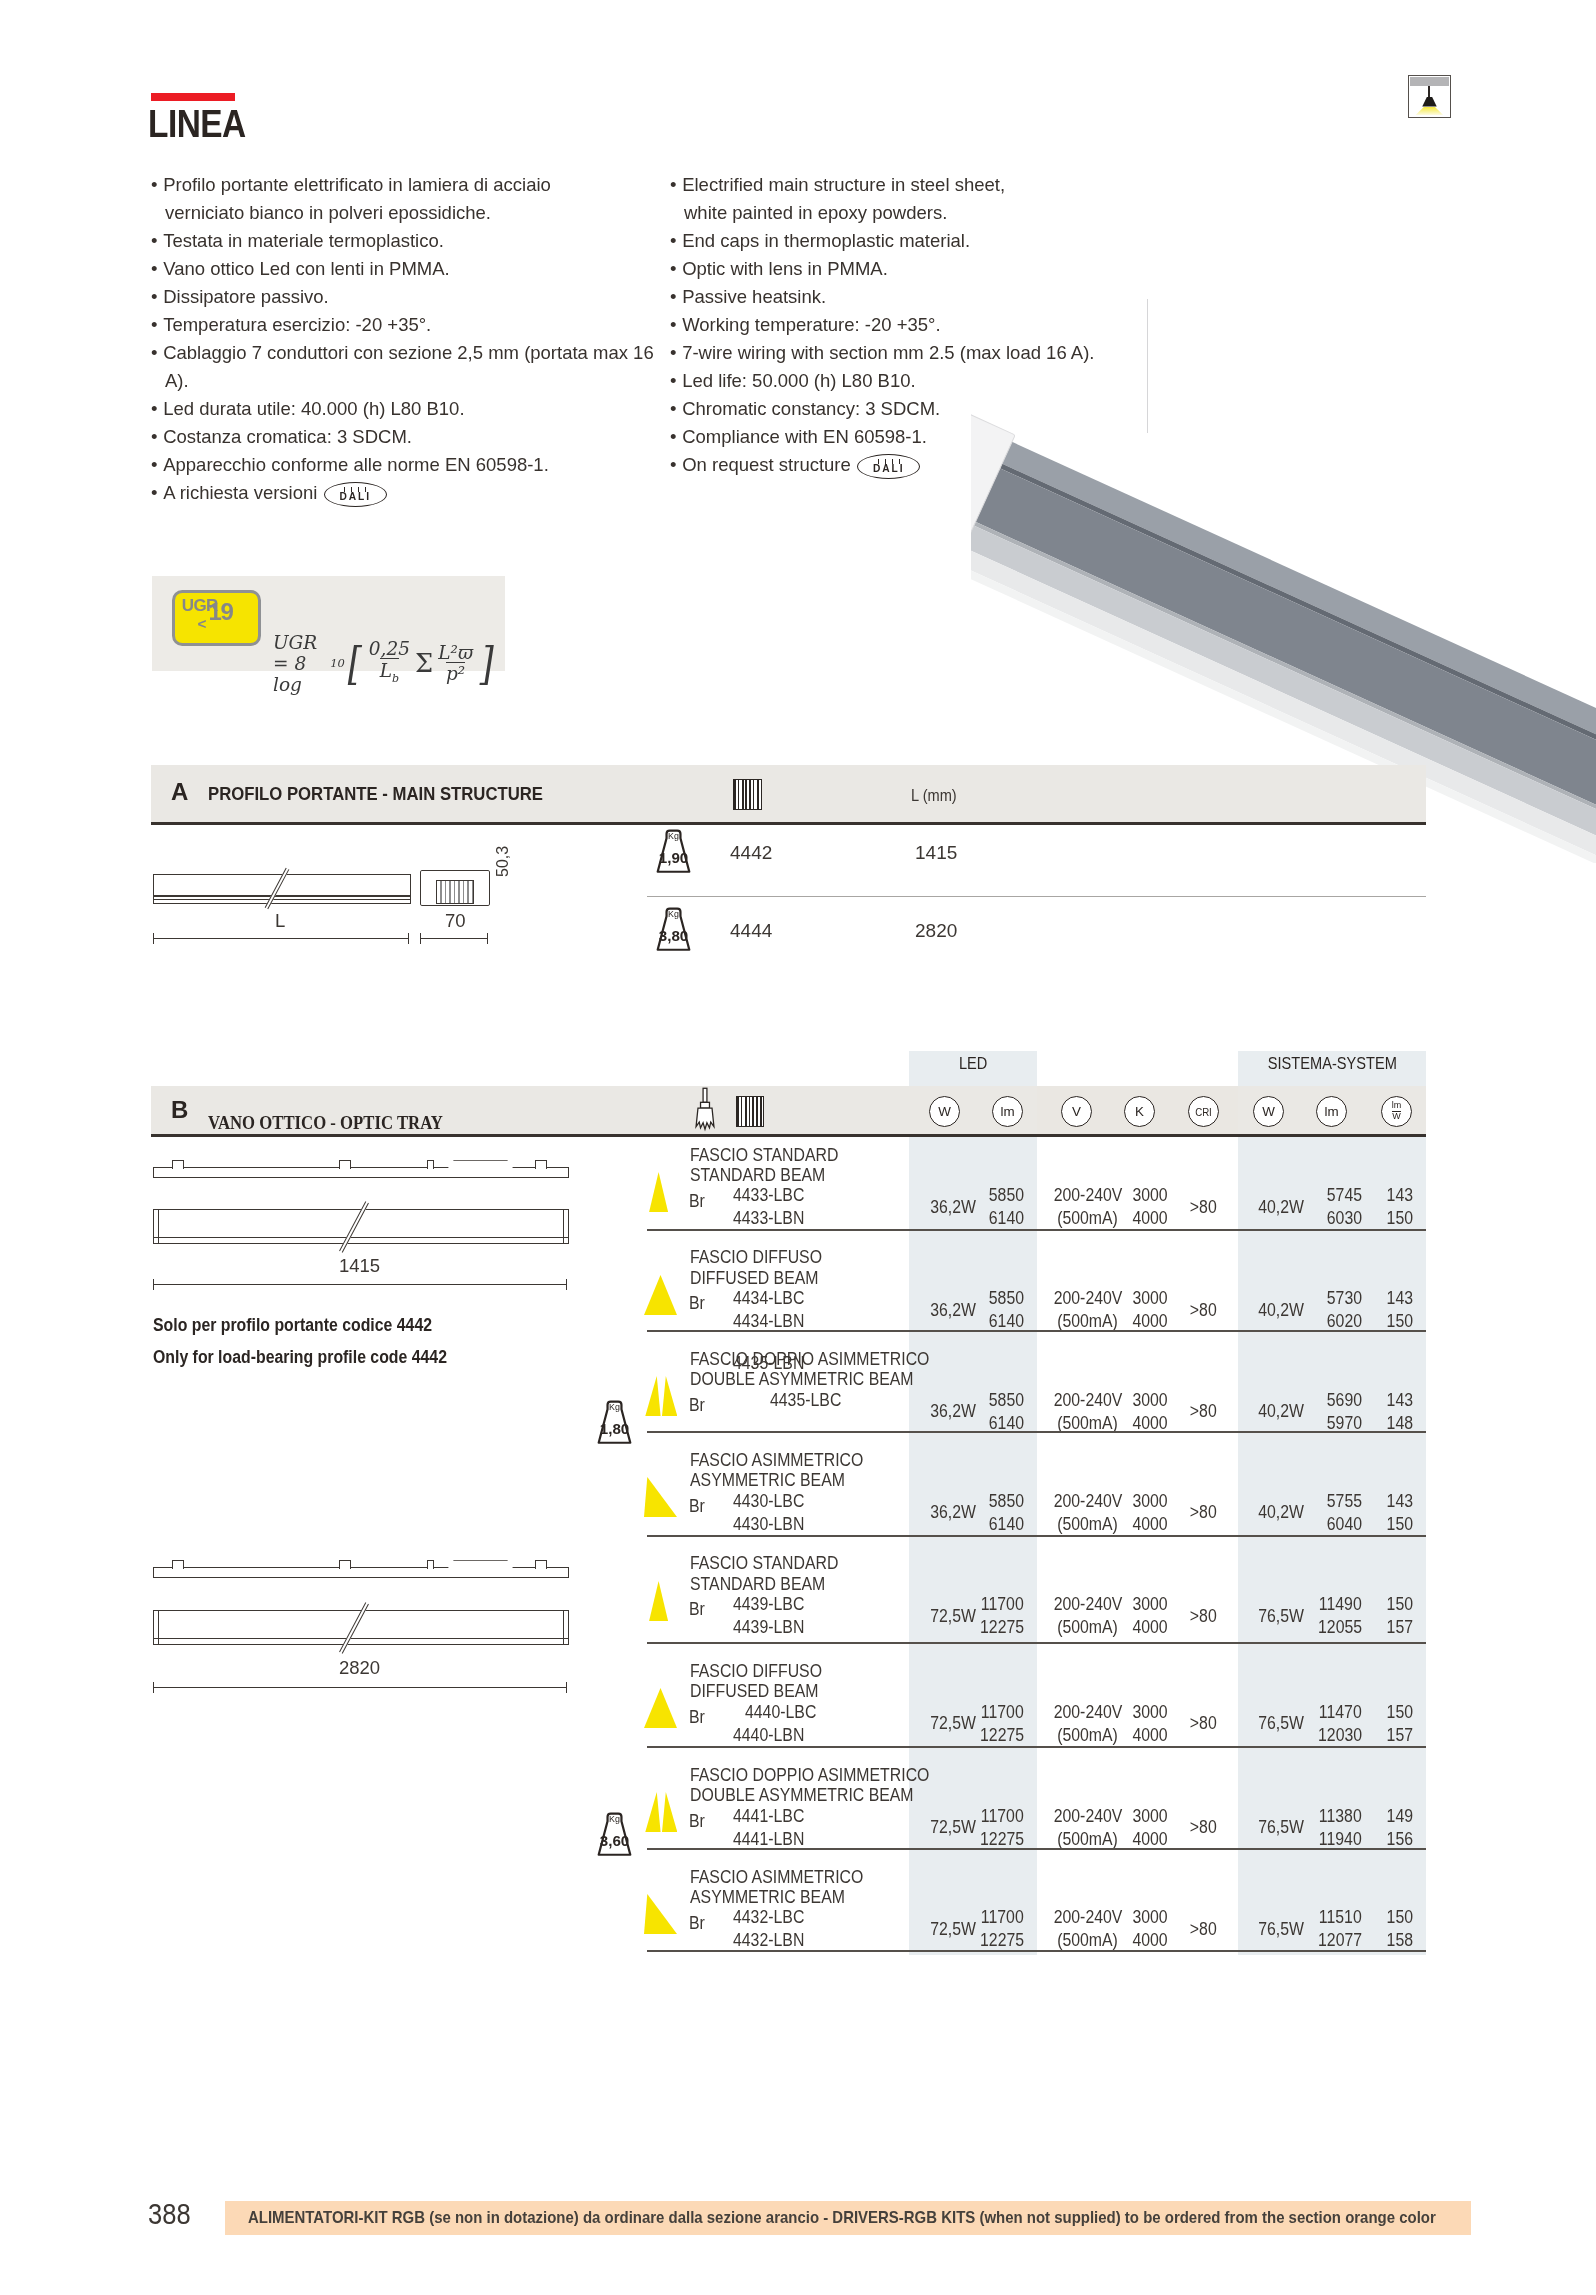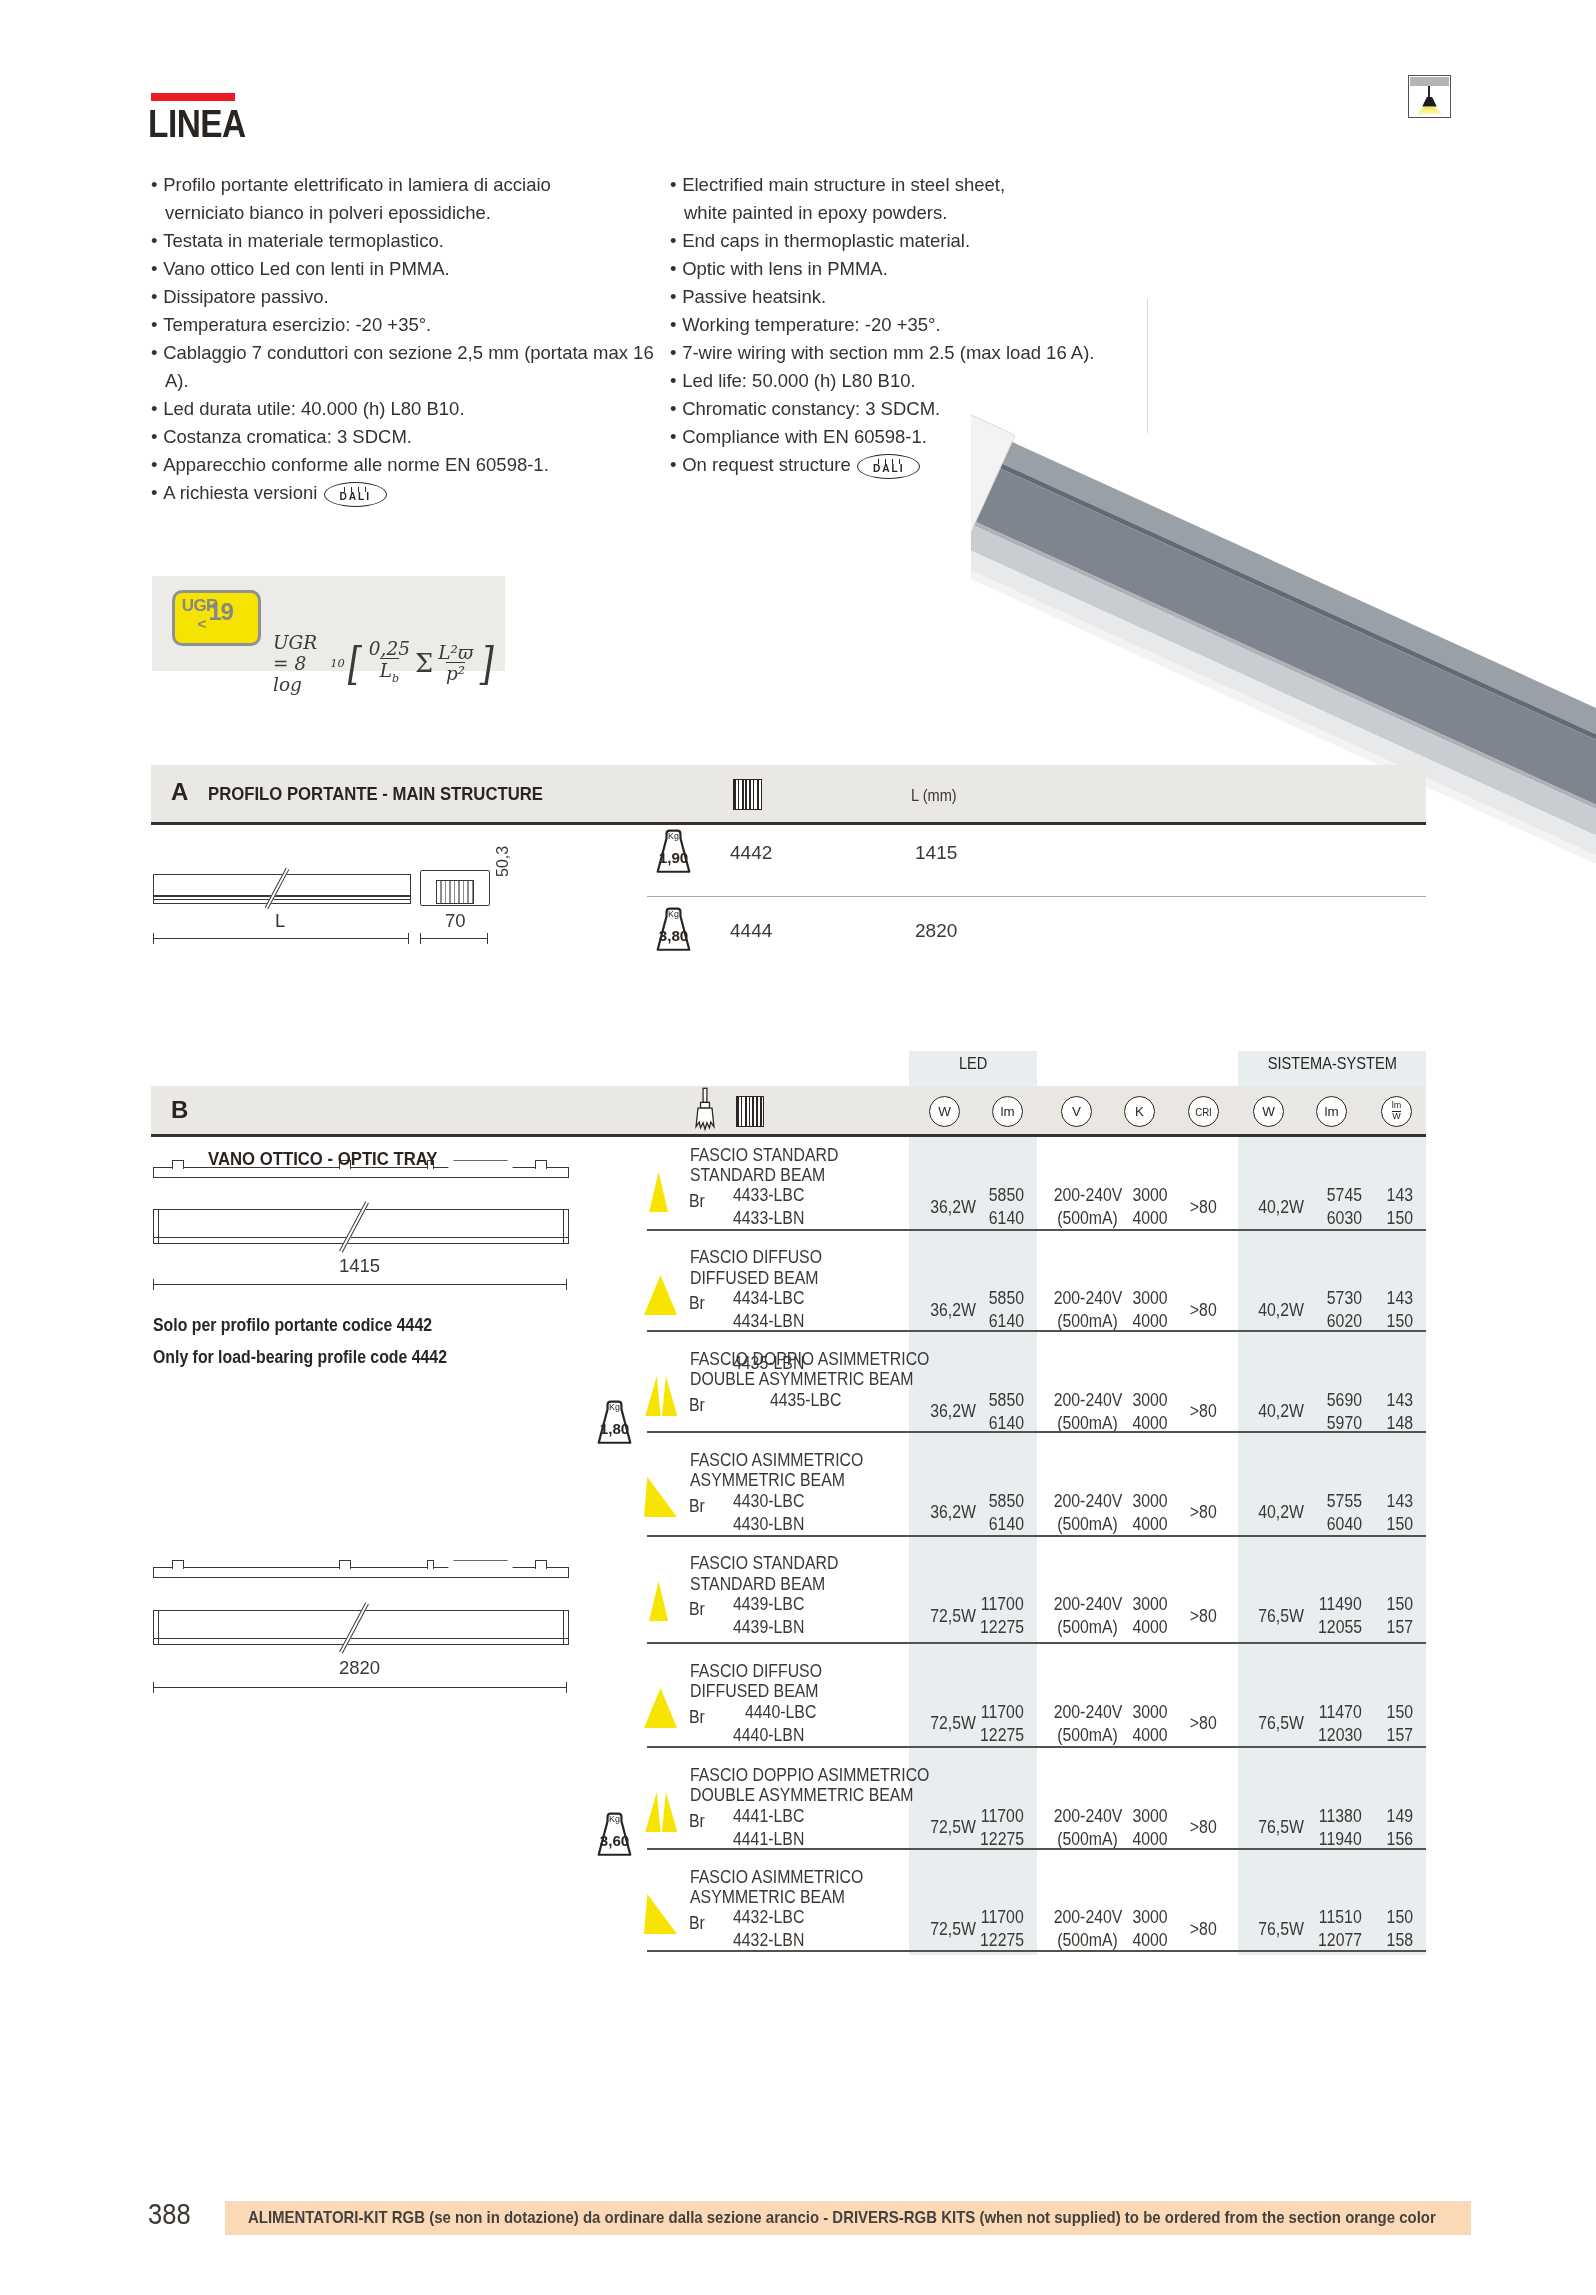--- a/index.html
+++ b/index.html
@@ -238,21 +238,21 @@
 
   <div class="abs band bandled"></div>
   <div class="abs band bandsys"></div>
   <div class="abs grouplabel" style="left:909px;width:128px;"><span class="cond-c">LED</span></div>
   <div class="abs grouplabel" style="left:1238px;width:188px;"><span class="cond-c">SISTEMA-SYSTEM</span></div>
 
   <div class="abs strip stripB" style="background:#eae8e4;"></div>
   <div class="abs" style="left:1037px;top:1086px;width:201px;height:50px;background:#eae7e2;z-index:1;"></div>
   <div class="abs stripline" style="top:1134px;"></div>
   <div class="abs secletter" style="left:171px;top:1096px;z-index:2;">B</div>
-  <div class="abs sectitle" style="left:208px;top:1148px;z-index:2;"><span class="cond">VANO OTTICO - OPTIC TRAY</span></div>
+  <div class="abs sectitle" style="left:208px;top:1112px;z-index:2;font-family:Liberation Serif, serif;"><span class="cond">VANO OTTICO - OPTIC TRAY</span></div>
   <svg class="abs" style="left:694px;top:1087px;z-index:2;" width="22" height="46" viewBox="0 0 34 72">
     <rect x="14" y="2" width="6" height="22" fill="#fff" stroke="#2b2623" stroke-width="2"></rect>
     <rect x="10" y="24" width="14" height="9" fill="#fff" stroke="#2b2623" stroke-width="2"></rect>
     <path d="M6 33 L28 33 L31 62 L26 55 L24 64 L20 56 L17 66 L14 56 L10 64 L8 55 L3 62 Z" fill="#fff" stroke="#2b2623" stroke-width="2"></path>
   </svg>
   <div class="abs barcode" style="left:736px;top:1096px;width:25.6px;height:29px;z-index:2;"></div>
 
   <div id="secB-cols">
       <div class="circ" style="left: 929px;">
         <span>W</span>

